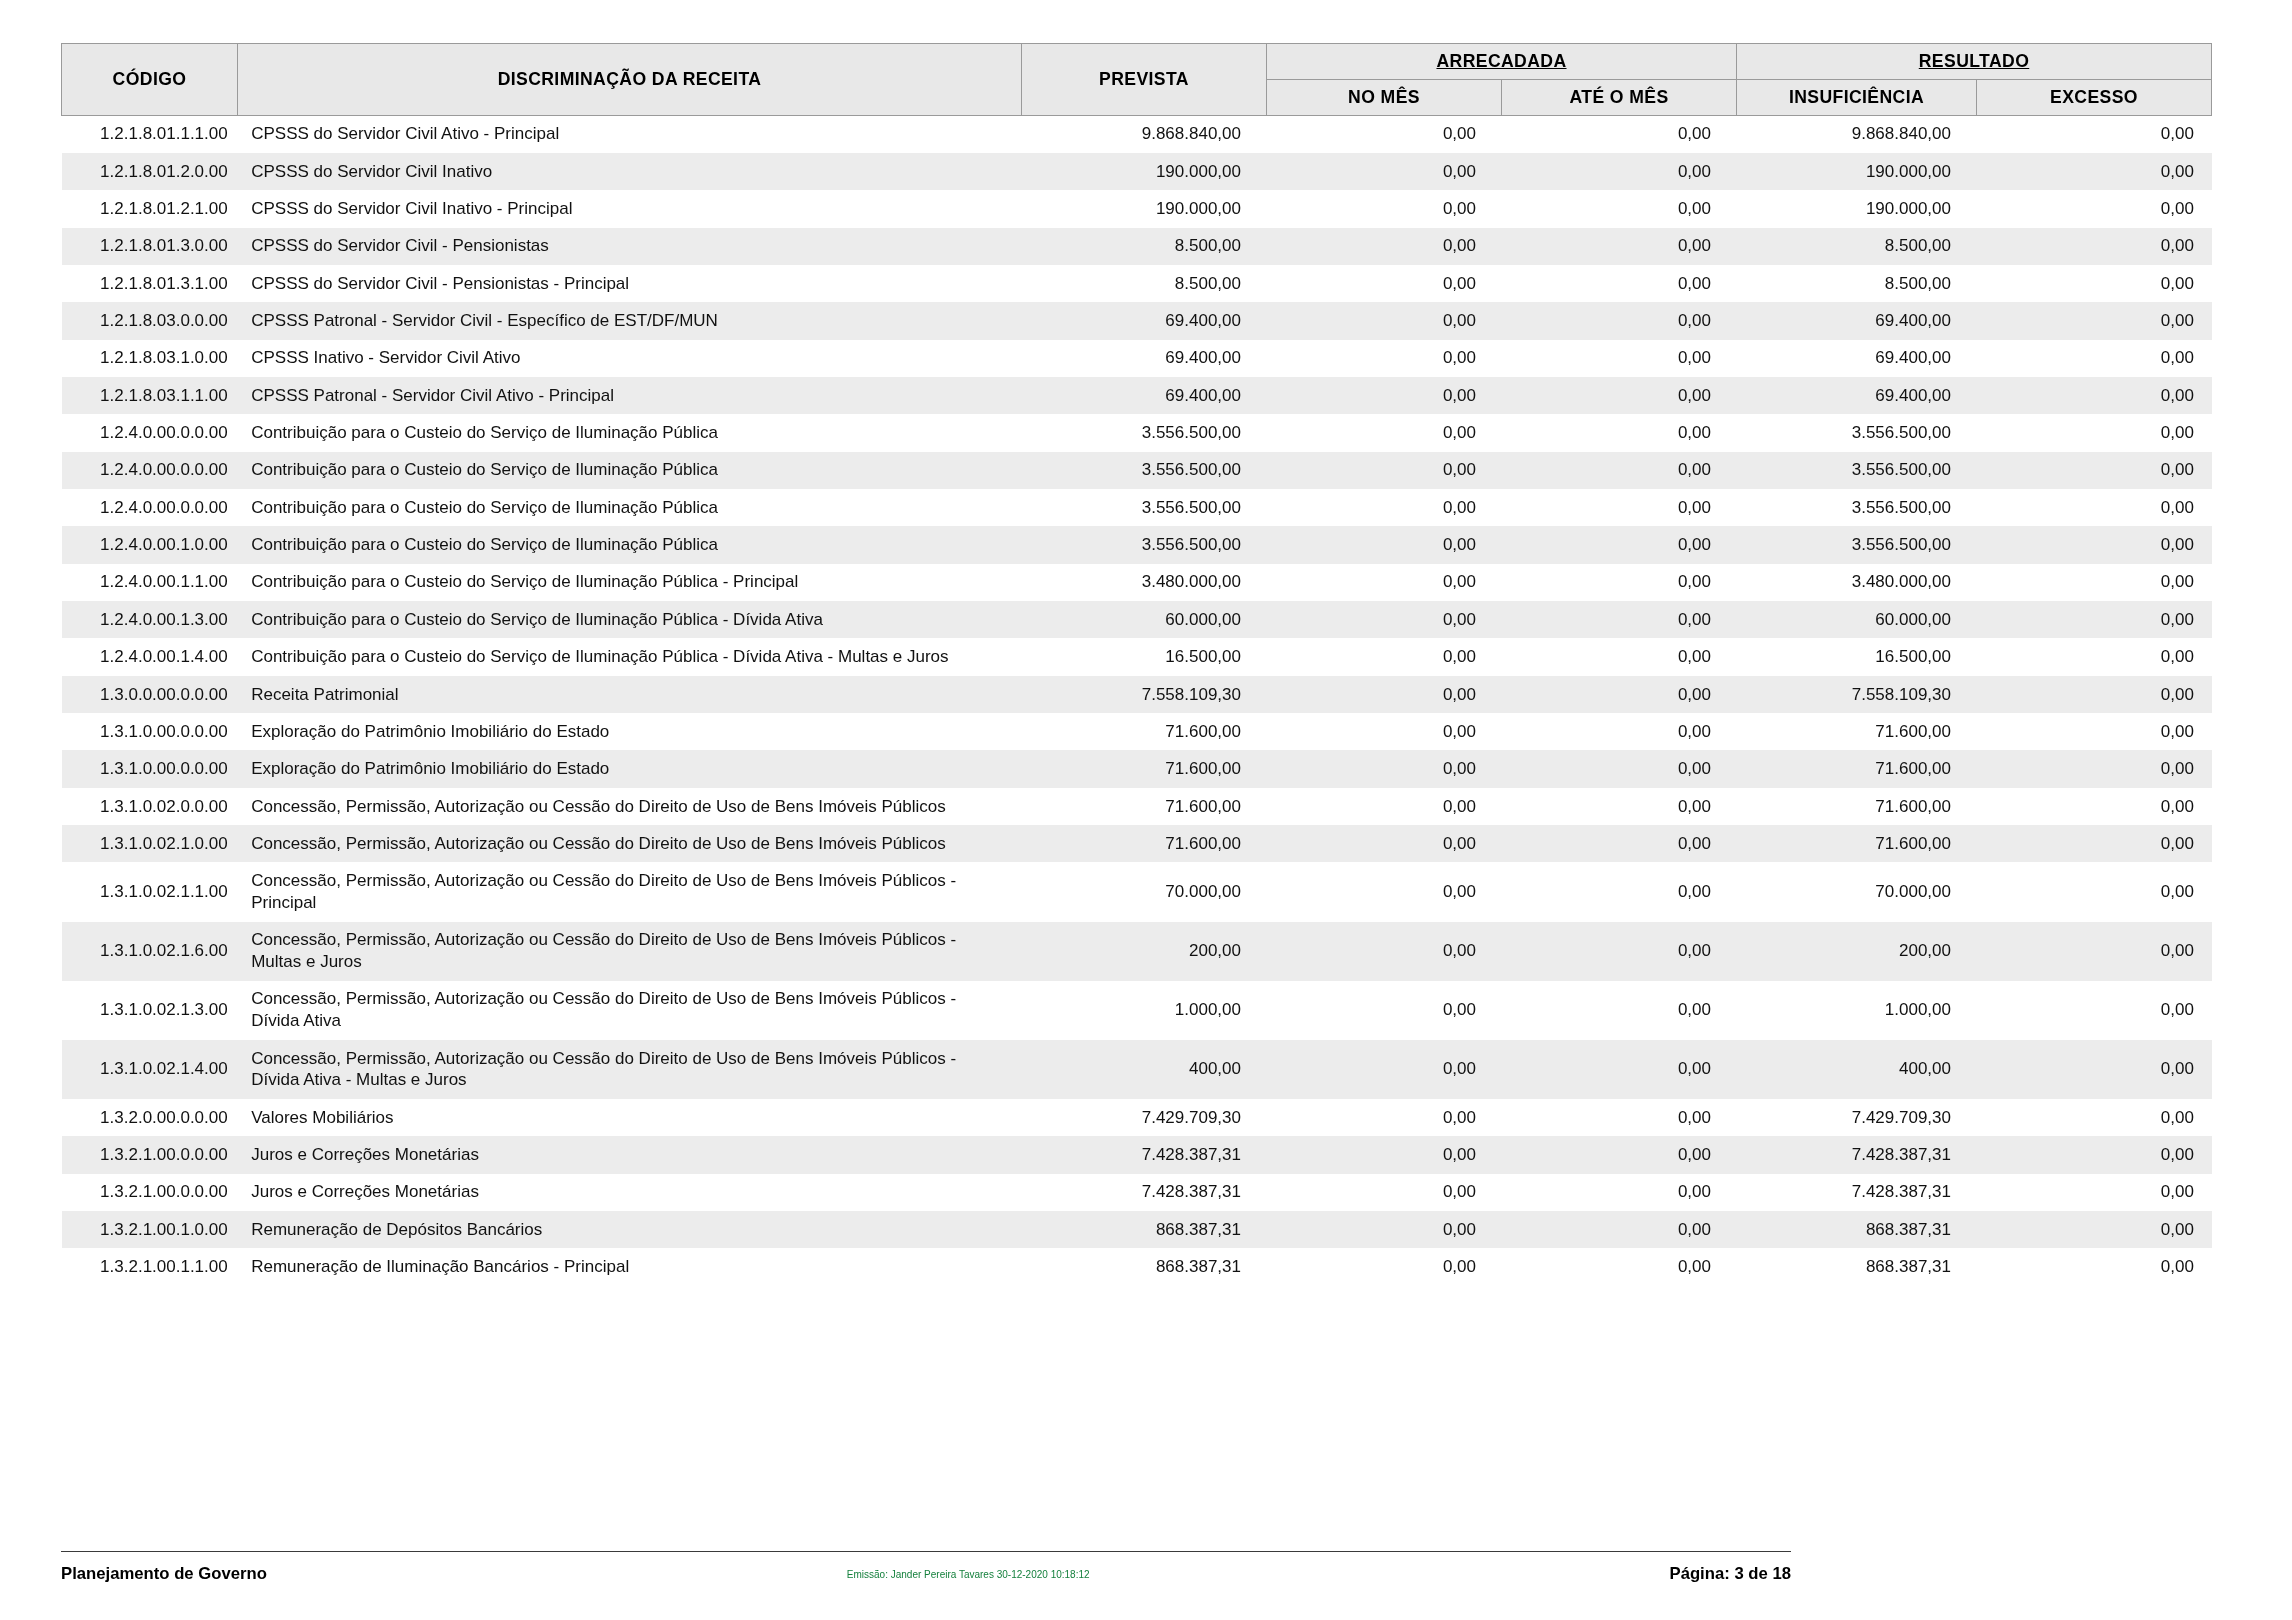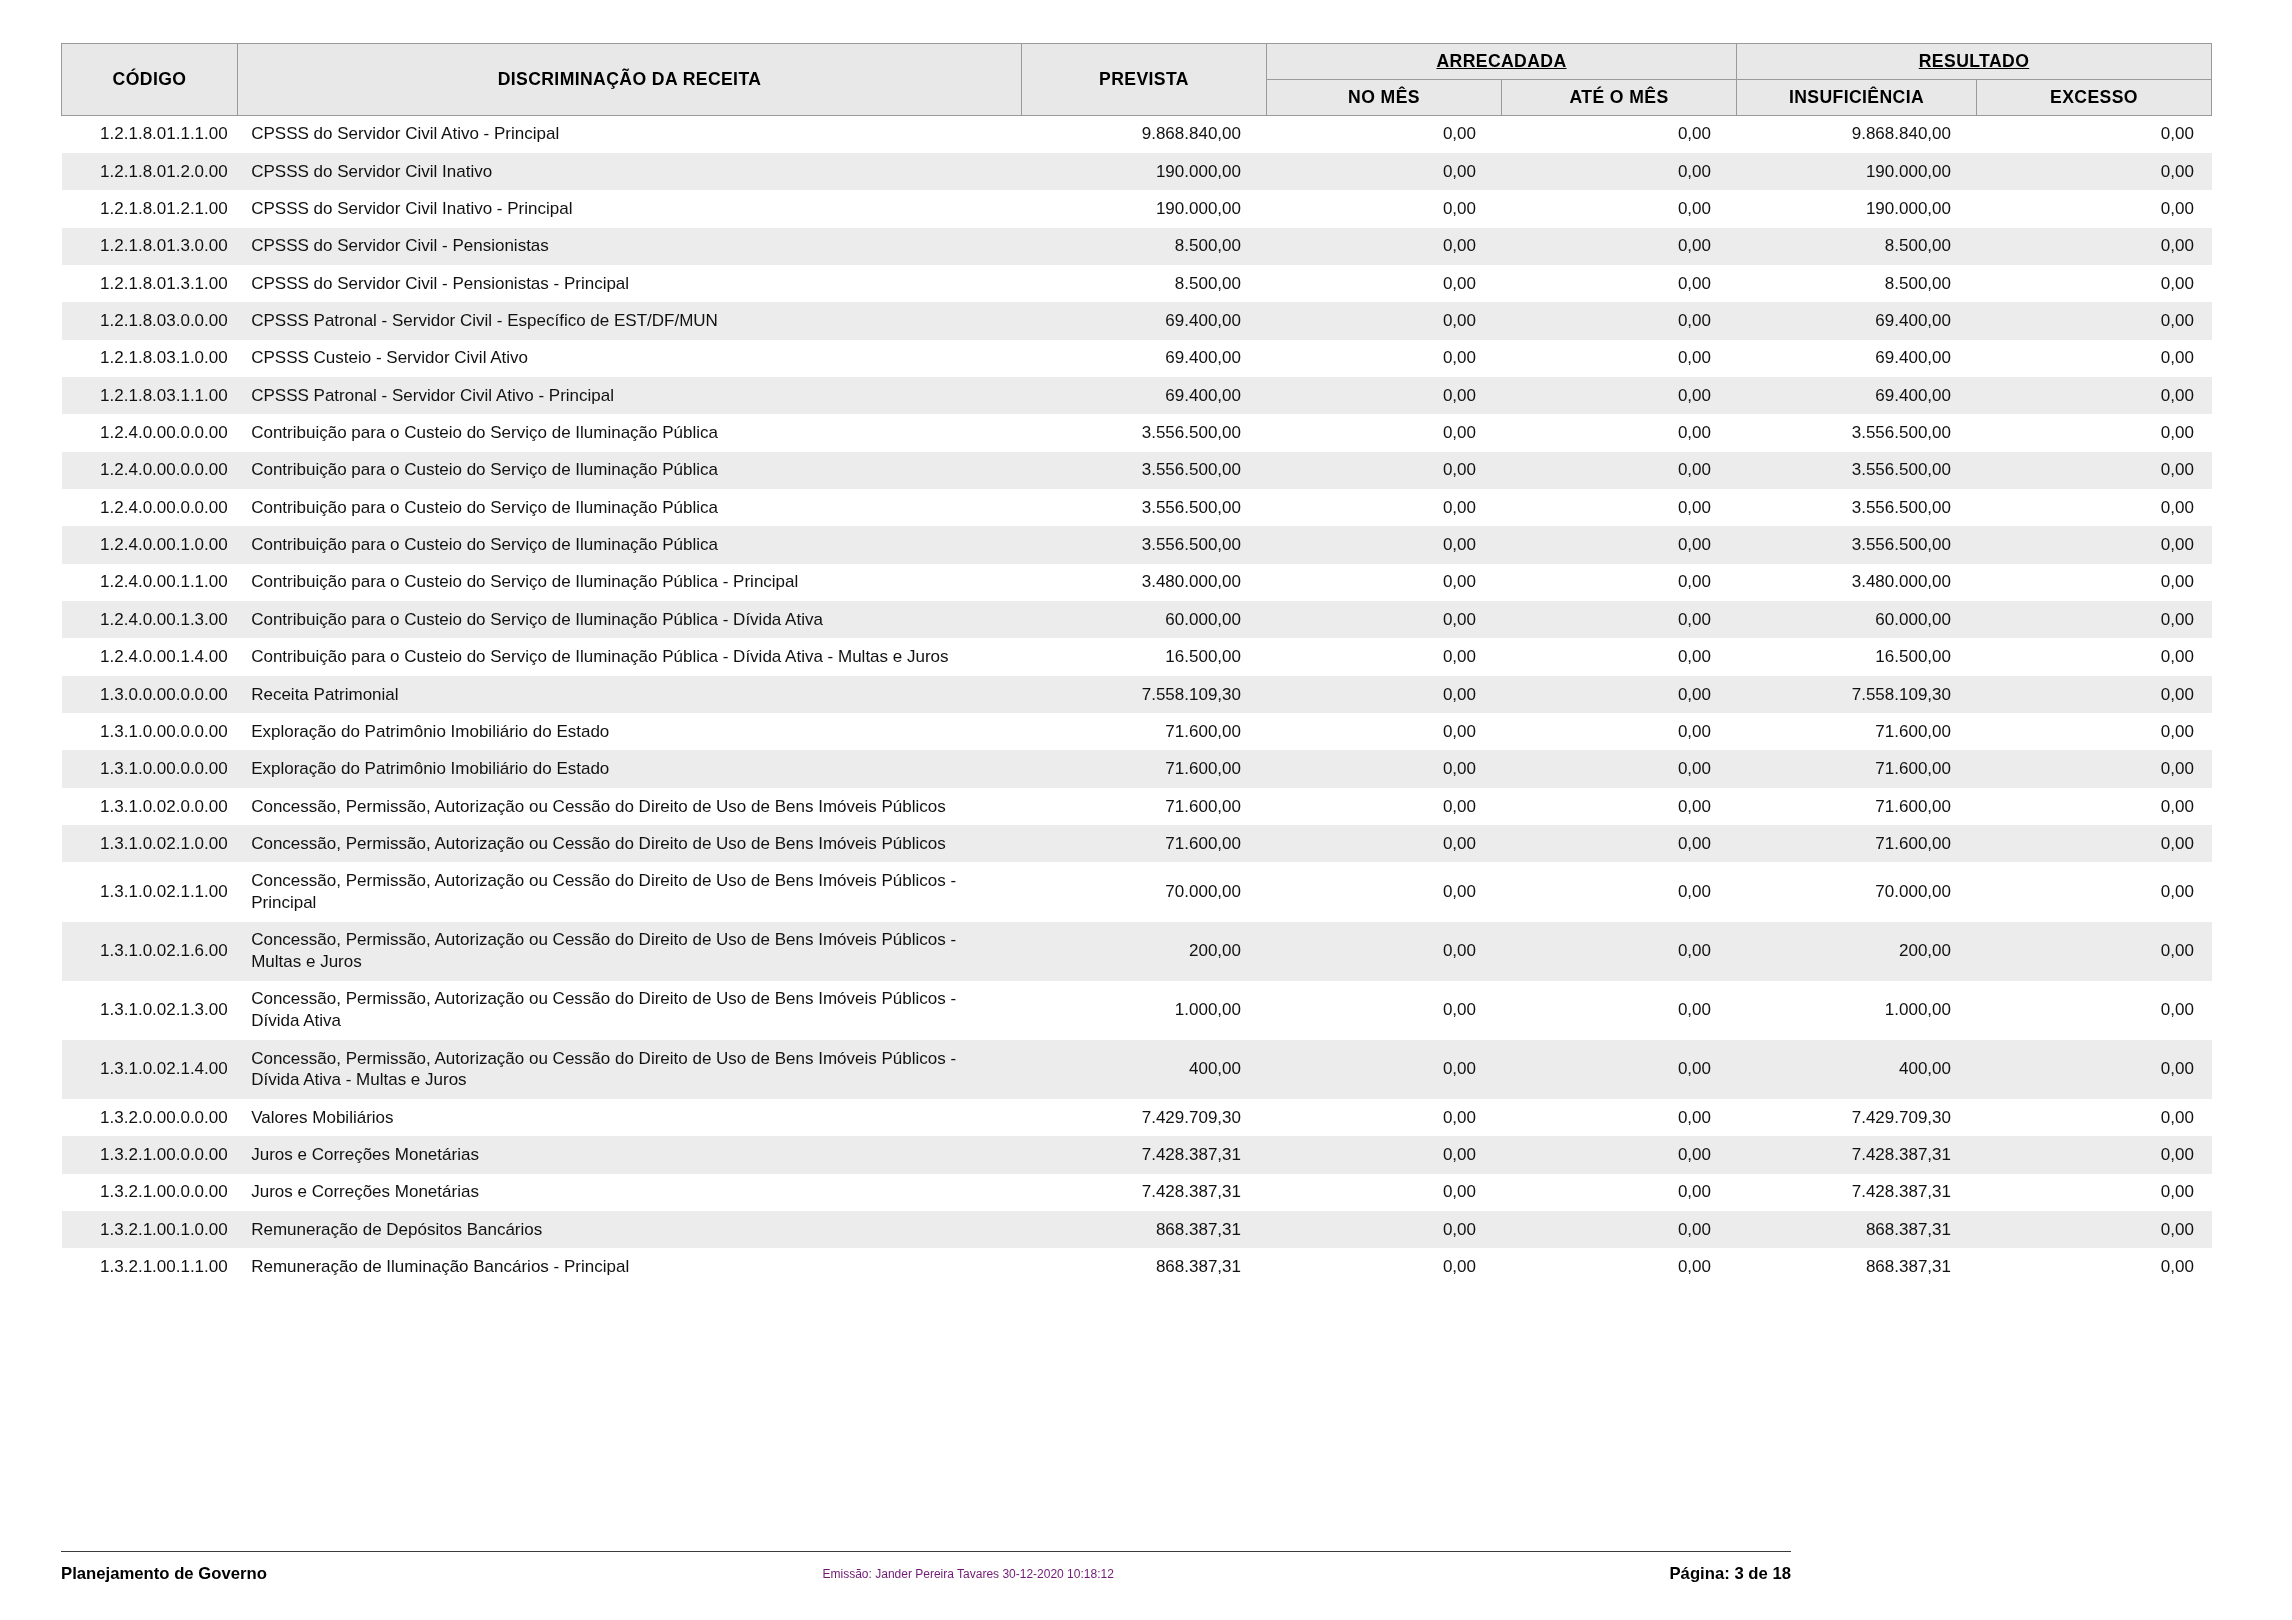--- a/index.html
+++ b/index.html
@@ -83,21 +83,21 @@
     right: 61px;
     bottom: 36px;
     border-top: 1.6px solid #3a3a3a;
     padding-top: 11.8px;
     display: flex;
     align-items: center;
     justify-content: space-between;
     font-size: 16.7px;
   }
   .footer .left  { font-weight: bold; }
-  .footer .center{ font-size: 12px; color: #701a75; }
+  .footer .center{ font-size: 10px; color: #15803d; }
   .footer .right { font-weight: bold; }
 </style>
 </head>
 <body>
 
 <div class="page">
 
   <table class="report">
     <colgroup>
       <col class="col-codigo">
@@ -173,21 +173,21 @@
           <td class="codigo">1.2.1.8.03.0.0.00</td>
           <td class="discrim">CPSSS Patronal - Servidor Civil - Específico de EST/DF/MUN</td>
           <td class="num">69.400,00</td>
           <td class="num">0,00</td>
           <td class="num">0,00</td>
           <td class="num">69.400,00</td>
           <td class="num excesso">0,00</td>
         </tr>
         <tr class="plain">
           <td class="codigo">1.2.1.8.03.1.0.00</td>
-          <td class="discrim">CPSSS Custeio - Servidor Civil Ativo</td>
+          <td class="discrim">CPSSS Inativo - Servidor Civil Ativo</td>
           <td class="num">69.400,00</td>
           <td class="num">0,00</td>
           <td class="num">0,00</td>
           <td class="num">69.400,00</td>
           <td class="num excesso">0,00</td>
         </tr>
         <tr class="shade">
           <td class="codigo">1.2.1.8.03.1.1.00</td>
           <td class="discrim">CPSSS Patronal - Servidor Civil Ativo - Principal</td>
           <td class="num">69.400,00</td>

